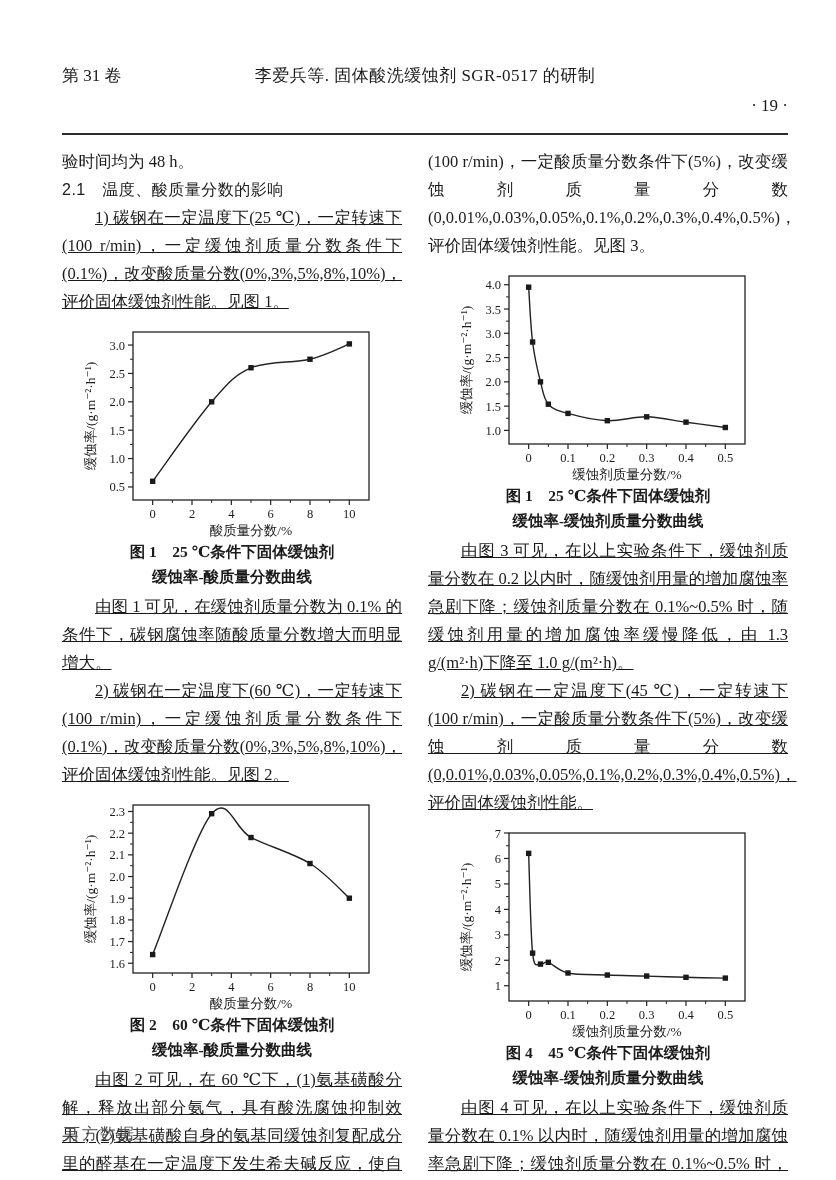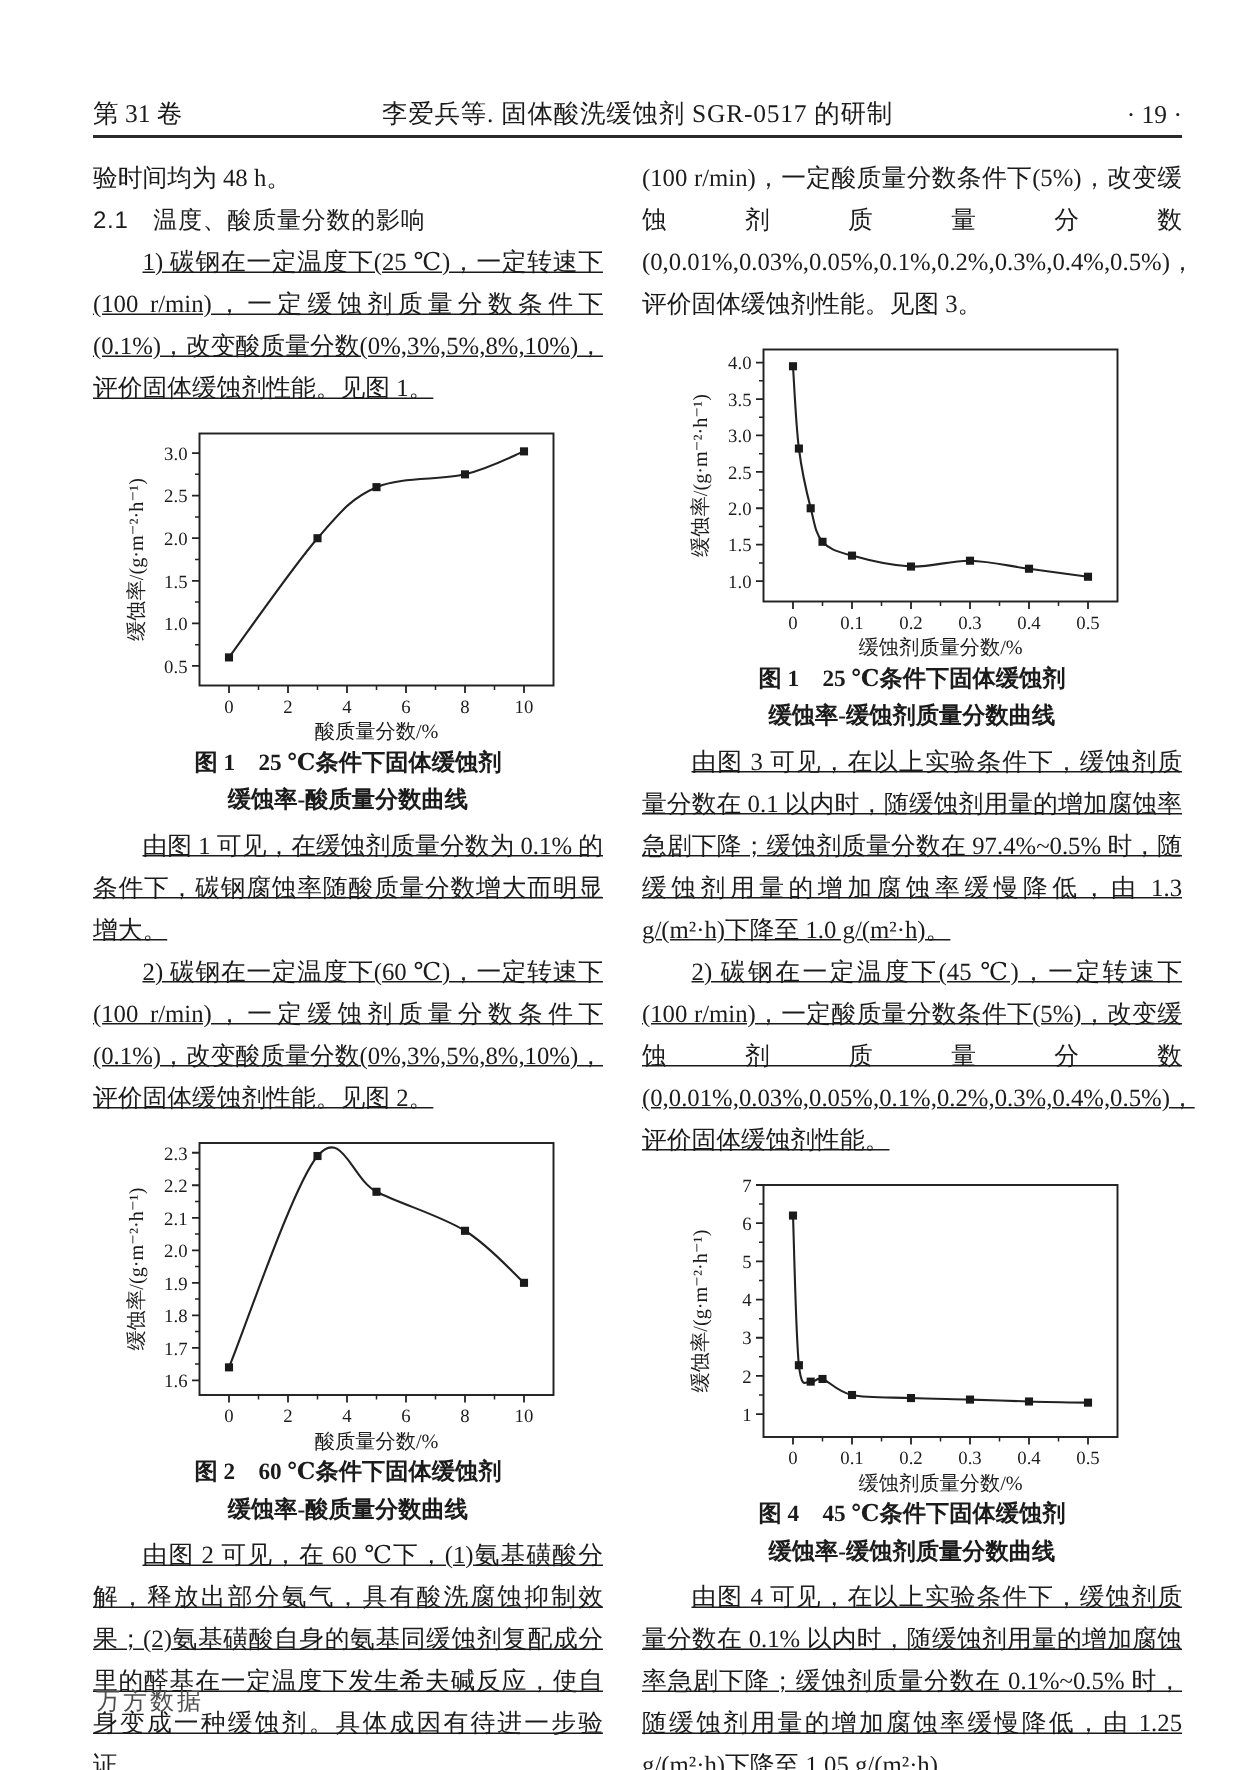--- a/index.html
+++ b/index.html
@@ -2,26 +2,26 @@
 <html><head>
 <meta charset="utf-8">
 <style>
   html,body{margin:0;padding:0;}
   body{
     width:836px;height:1180px;background:#ffffff;position:relative;overflow:hidden;
     font-family:"Liberation Serif","DejaVu Serif",serif;color:#1b1b1b;
   }
   .sheet{padding:64px 48px 0 62px;}
   .page-header{
-    display:flex;align-items:flex-end;
-    border-bottom:2px solid #2b2b2b;padding-bottom:3px;font-size:17px;
+    display:flex;align-items:flex-start;
+    border-bottom:2px solid #2b2b2b;padding-bottom:17px;font-size:17px;
   }
   .page-header .vol{width:150px;text-align:left;}
   .page-header .rtitle{flex:1;text-align:center;letter-spacing:0.5px;}
-  .page-header .pno{width:150px;text-align:right;}
+  .page-header .pno{width:150px;text-align:right;margin-top:32px;}
   .columns{display:flex;gap:26px;margin-top:13px;}
   .col-left{width:340px;}
   .col-right{width:360px;}
   .body-text{font-size:16.5px;line-height:28px;text-align:justify;margin:0;}
   .indent{text-indent:2em;text-decoration:underline;}
   .sec-heading{
     font-family:"Liberation Sans","DejaVu Sans",sans-serif;
     font-size:16px;font-weight:normal;margin:4px 0 3px 0;letter-spacing:0.5px;
   }
   .fig{margin:6px 0 4px 0;text-align:center;}
@@ -230,21 +230,21 @@
               <text x="170" y="213" text-anchor="middle" class="axlab">缓蚀剂质量分数/%</text>
               <text transform="rotate(-90)" x="-94" y="14" text-anchor="middle" class="axlab">缓蚀率/(g·m⁻²·h⁻¹)</text>
             </svg>
           </div>
         <figcaption class="figcap">
           <div>图 1　25 ℃条件下固体缓蚀剂</div>
           <div>缓蚀率-缓蚀剂质量分数曲线</div>
         </figcaption>
       </figure>
 
-      <p class="body-text indent">由图 3 可见，在以上实验条件下，缓蚀剂质量分数在 0.1 以内时，随缓蚀剂用量的增加腐蚀率急剧下降；缓蚀剂质量分数在 97.4%~0.5% 时，随缓蚀剂用量的增加腐蚀率缓慢降低，由 1.3 g/(m²·h)下降至 1.0 g/(m²·h)。</p>
+      <p class="body-text indent">由图 3 可见，在以上实验条件下，缓蚀剂质量分数在 0.2 以内时，随缓蚀剂用量的增加腐蚀率急剧下降；缓蚀剂质量分数在 0.1%~0.5% 时，随缓蚀剂用量的增加腐蚀率缓慢降低，由 1.3 g/(m²·h)下降至 1.0 g/(m²·h)。</p>
       <p class="body-text indent">2) 碳钢在一定温度下(45 ℃)，一定转速下(100 r/min)，一定酸质量分数条件下(5%)，改变缓蚀剂质量分数(0,0.01%,0.03%,0.05%,0.1%,0.2%,0.3%,0.4%,0.5%)，评价固体缓蚀剂性能。</p>
 
       <figure class="fig">
         <div>
             <svg width="302" height="216" viewBox="0 0 302 216">
               <rect x="52" y="10" width="236" height="168" fill="none" stroke="#222222" stroke-width="1.3"></rect>
               <line x1="71.66666666666666" y1="178" x2="71.66666666666666" y2="183" stroke="#222222" stroke-width="1.2"></line>
               <text x="71.66666666666666" y="196" text-anchor="middle" class="tick">0</text>
               <line x1="111" y1="178" x2="111" y2="183" stroke="#222222" stroke-width="1.2"></line>
               <text x="111" y="196" text-anchor="middle" class="tick">0.1</text>

